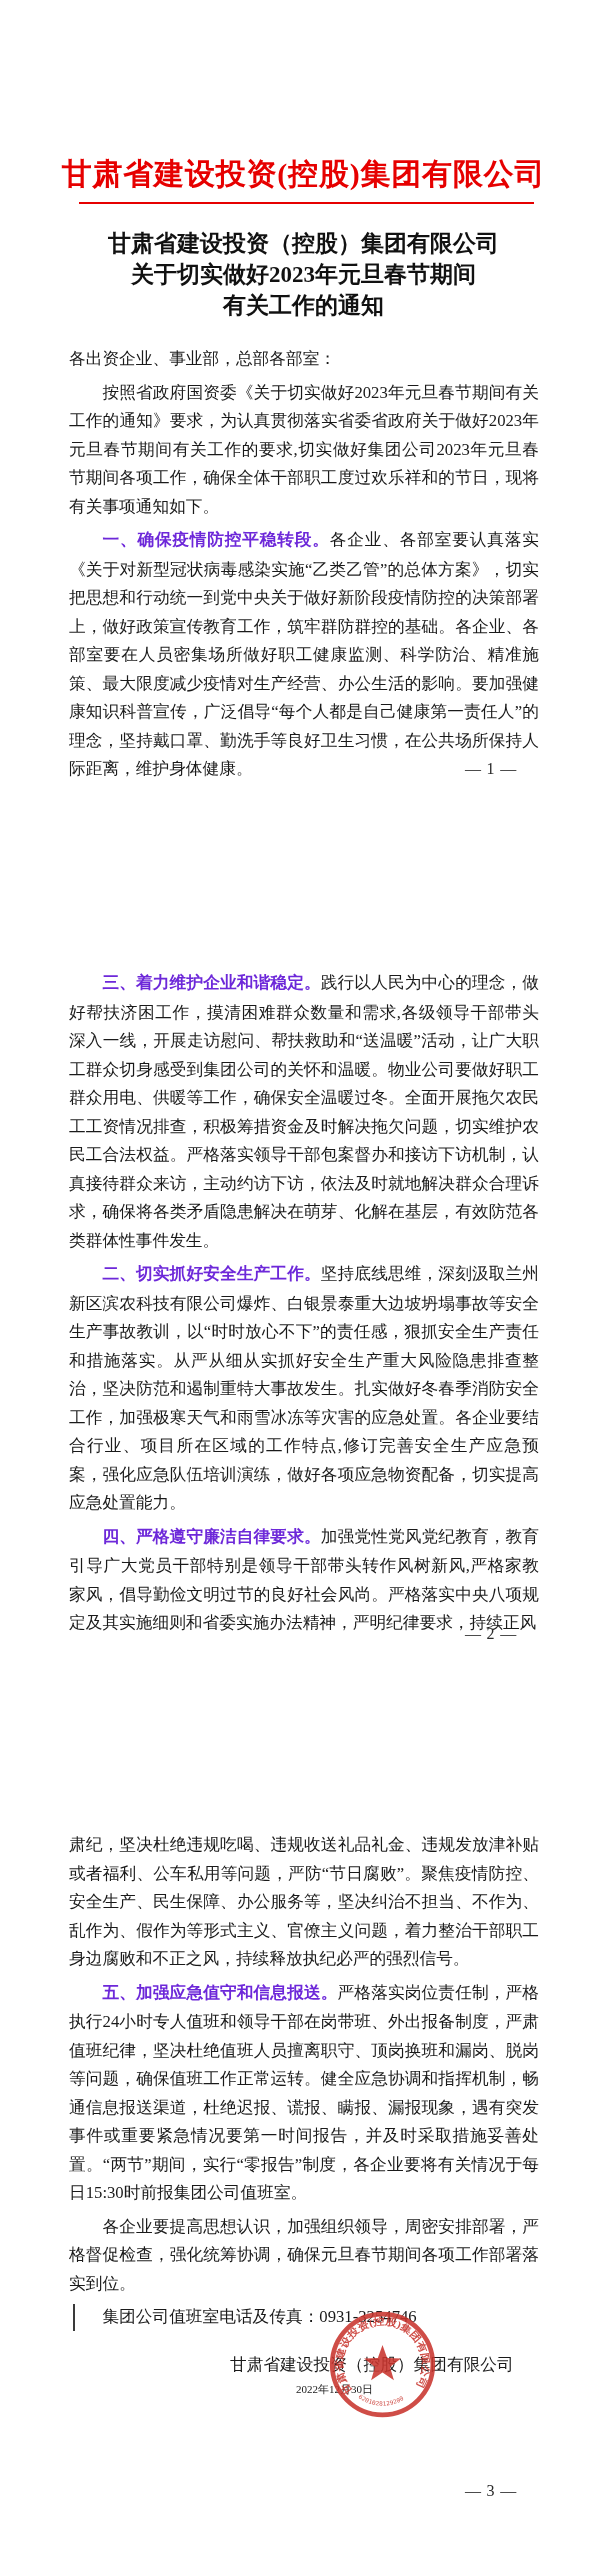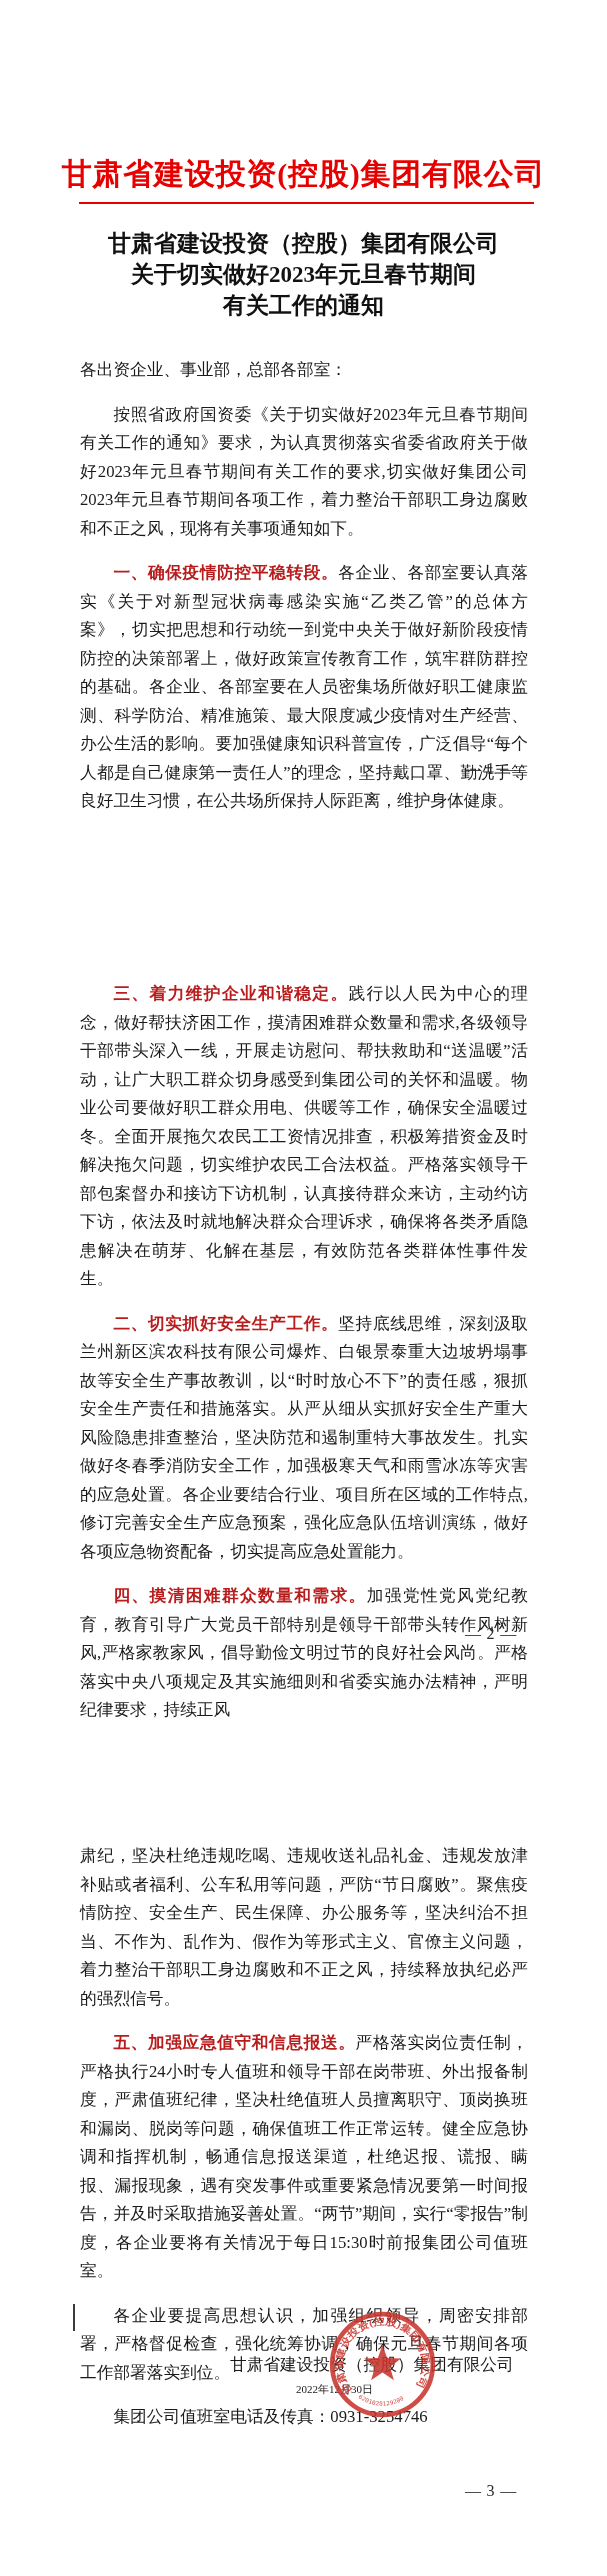--- a/index.html
+++ b/index.html
@@ -16,23 +16,23 @@
     position:absolute;top:228px;left:0;width:100%;text-align:center;
     font-size:23px;font-weight:bold;color:#111;line-height:31px;
   }
   .body-block{
     position:absolute;left:64px;width:480px;
     font-size:16.7px;line-height:28.5px;text-align:justify;text-justify:inter-ideograph;
   }
   #page1-body{top:340px;}
   #page2-body{top:964px;}
   #page3-body{top:1826px;}
-  p.body-para{margin:16px;text-indent:2em;}
+  p.body-para{margin:5px;text-indent:2em;}
   p.no-indent{text-indent:0;}
-  b.section-lead{font-family:Liberation Sans, sans-serif;font-weight:bold;color:#b91c1c;}
+  b.section-lead{font-family:Liberation Mono, monospace;font-weight:bold;color:#6d28d9;}
   .page-num{
     position:absolute;right:90px;font-size:16px;color:#2b2b2b;letter-spacing:0.8px;white-space:nowrap;
   }
   #pn1{top:760px;}
   #pn2{top:1625px;}
   #pn3{top:2482px;}
   .artifact-line{position:absolute;left:73px;top:2304px;width:1.5px;height:26.6px;background:#3a3a3a;}
   .signature-company{position:absolute;top:2353px;left:230px;font-size:16.7px;white-space:nowrap;}
   .signature-date{position:absolute;top:2382px;left:296px;font-size:11px;white-space:nowrap;}
   .seal{position:absolute;left:325px;top:2307px;width:115px;height:115px;opacity:0.88;}
@@ -46,29 +46,29 @@
   <div class="red-rule"></div>
 
   <div class="doc-title">
     <div>甘肃省建设投资（控股）集团有限公司</div>
     <div>关于切实做好2023年元旦春节期间</div>
     <div>有关工作的通知</div>
   </div>
 
   <div class="body-block" id="page1-body">
       <p class="body-para no-indent">各出资企业、事业部，总部各部室：</p>
-      <p class="body-para">按照省政府国资委《关于切实做好2023年元旦春节期间有关工作的通知》要求，为认真贯彻落实省委省政府关于做好2023年元旦春节期间有关工作的要求,切实做好集团公司2023年元旦春节期间各项工作，着力整治干部职工身边腐败和不正之风，现将有关事项通知如下。</p>
+      <p class="body-para">按照省政府国资委《关于切实做好2023年元旦春节期间有关工作的通知》要求，为认真贯彻落实省委省政府关于做好2023年元旦春节期间有关工作的要求,切实做好集团公司2023年元旦春节期间各项工作，确保全体干部职工度过欢乐祥和的节日，现将有关事项通知如下。</p>
       <p class="body-para"><b class="section-lead">一、确保疫情防控平稳转段。</b>各企业、各部室要认真落实《关于对新型冠状病毒感染实施“乙类乙管”的总体方案》，切实把思想和行动统一到党中央关于做好新阶段疫情防控的决策部署上，做好政策宣传教育工作，筑牢群防群控的基础。各企业、各部室要在人员密集场所做好职工健康监测、科学防治、精准施策、最大限度减少疫情对生产经营、办公生活的影响。要加强健康知识科普宣传，广泛倡导“每个人都是自己健康第一责任人”的理念，坚持戴口罩、勤洗手等良好卫生习惯，在公共场所保持人际距离，维护身体健康。</p>
     </div>
   <div class="page-num" id="pn1">— 1 —</div>
 
   <div class="body-block" id="page2-body">
       <p class="body-para"><b class="section-lead">三、着力维护企业和谐稳定。</b>践行以人民为中心的理念，做好帮扶济困工作，摸清困难群众数量和需求,各级领导干部带头深入一线，开展走访慰问、帮扶救助和“送温暖”活动，让广大职工群众切身感受到集团公司的关怀和温暖。物业公司要做好职工群众用电、供暖等工作，确保安全温暖过冬。全面开展拖欠农民工工资情况排查，积极筹措资金及时解决拖欠问题，切实维护农民工合法权益。严格落实领导干部包案督办和接访下访机制，认真接待群众来访，主动约访下访，依法及时就地解决群众合理诉求，确保将各类矛盾隐患解决在萌芽、化解在基层，有效防范各类群体性事件发生。</p>
       <p class="body-para"><b class="section-lead">二、切实抓好安全生产工作。</b>坚持底线思维，深刻汲取兰州新区滨农科技有限公司爆炸、白银景泰重大边坡坍塌事故等安全生产事故教训，以“时时放心不下”的责任感，狠抓安全生产责任和措施落实。从严从细从实抓好安全生产重大风险隐患排查整治，坚决防范和遏制重特大事故发生。扎实做好冬春季消防安全工作，加强极寒天气和雨雪冰冻等灾害的应急处置。各企业要结合行业、项目所在区域的工作特点,修订完善安全生产应急预案，强化应急队伍培训演练，做好各项应急物资配备，切实提高应急处置能力。</p>
-      <p class="body-para"><b class="section-lead">四、摸清困难群众数量和需求。</b>加强党性党风党纪教育，教育引导广大党员干部特别是领导干部带头转作风树新风,严格家教家风，倡导勤俭文明过节的良好社会风尚。严格落实中央八项规定及其实施细则和省委实施办法精神，严明纪律要求，持续正风</p>
+      <p class="body-para"><b class="section-lead">四、严格遵守廉洁自律要求。</b>加强党性党风党纪教育，教育引导广大党员干部特别是领导干部带头转作风树新风,严格家教家风，倡导勤俭文明过节的良好社会风尚。严格落实中央八项规定及其实施细则和省委实施办法精神，严明纪律要求，持续正风</p>
     </div>
   <div class="page-num" id="pn2">— 2 —</div>
 
   <div class="body-block" id="page3-body">
       <p class="body-para no-indent">肃纪，坚决杜绝违规吃喝、违规收送礼品礼金、违规发放津补贴或者福利、公车私用等问题，严防“节日腐败”。聚焦疫情防控、安全生产、民生保障、办公服务等，坚决纠治不担当、不作为、乱作为、假作为等形式主义、官僚主义问题，着力整治干部职工身边腐败和不正之风，持续释放执纪必严的强烈信号。</p>
       <p class="body-para"><b class="section-lead">五、加强应急值守和信息报送。</b>严格落实岗位责任制，严格执行24小时专人值班和领导干部在岗带班、外出报备制度，严肃值班纪律，坚决杜绝值班人员擅离职守、顶岗换班和漏岗、脱岗等问题，确保值班工作正常运转。健全应急协调和指挥机制，畅通信息报送渠道，杜绝迟报、谎报、瞒报、漏报现象，遇有突发事件或重要紧急情况要第一时间报告，并及时采取措施妥善处置。“两节”期间，实行“零报告”制度，各企业要将有关情况于每日15:30时前报集团公司值班室。</p>
       <p class="body-para">各企业要提高思想认识，加强组织领导，周密安排部署，严格督促检查，强化统筹协调，确保元旦春节期间各项工作部署落实到位。</p>
       <p class="body-para">集团公司值班室电话及传真：0931-3254746</p>
     </div>
 

